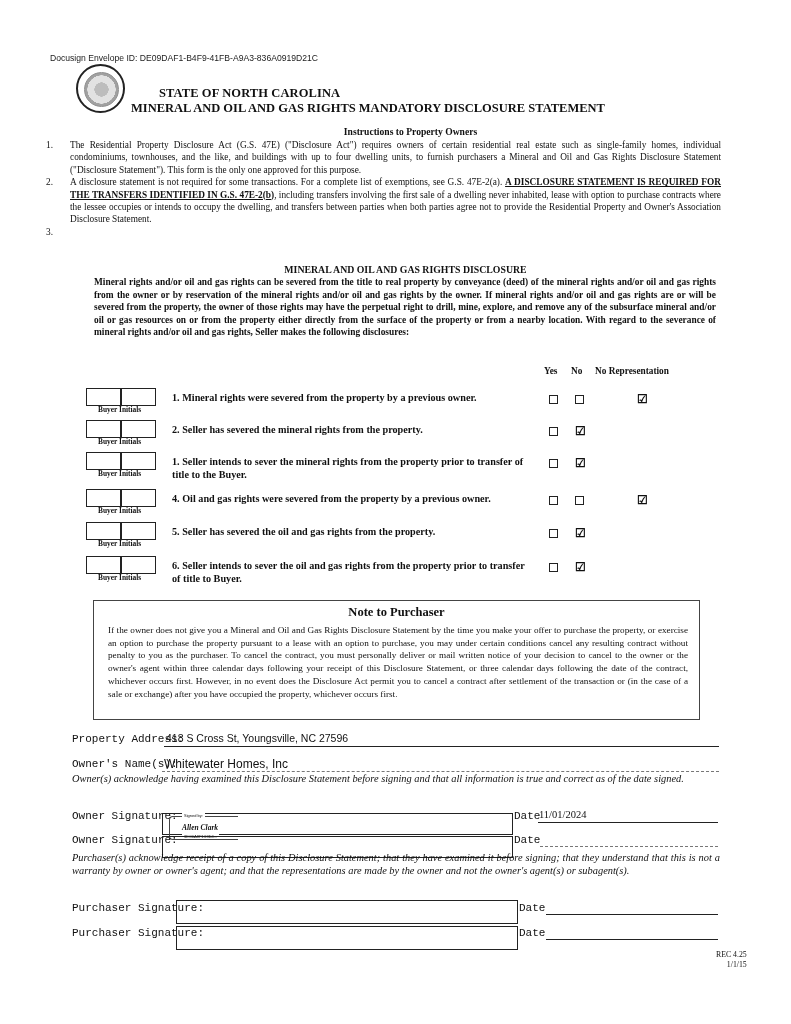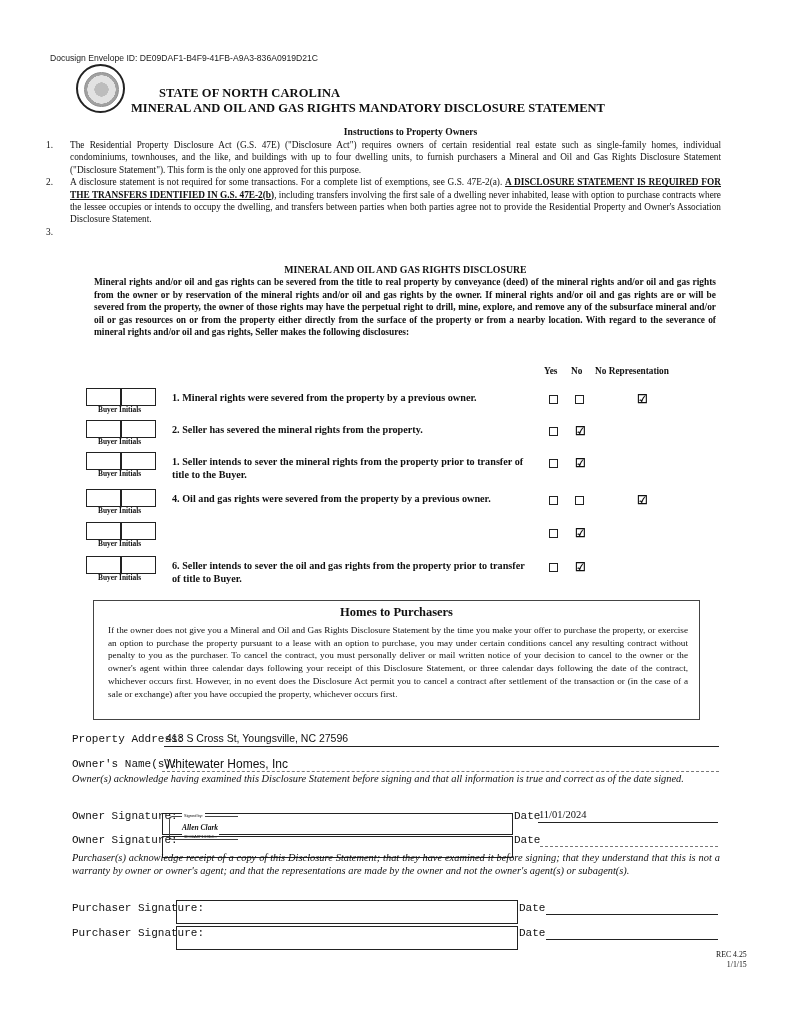--- a/index.html
+++ b/index.html
@@ -101,35 +101,36 @@
       <div class="initlabel">Buyer Initials</div>
       <div class="stmt">4. Oil and gas rights were severed from the property by a previous owner.</div>
       <div class="cb" style="left:463px;top:7px"></div>
       <div class="cb" style="left:489px;top:7px"></div>
       <div class="cb" style="left: 551px; top: 7px; border: none; font-size: 12px; line-height: 9px;"><span>☑</span></div>
     </div>
     <div class="abs row" style="top: 522px;">
       <div class="initbox"></div>
       <div class="initbox b2"></div>
       <div class="initlabel">Buyer Initials</div>
+      <div class="stmt">5. Seller has severed the oil and gas rights from the property.</div>
       <div class="cb" style="left:463px;top:7px"></div>
       <div class="cb" style="left: 489px; top: 7px; border: none; font-size: 12px; line-height: 9px;"><span>☑</span></div>
     </div>
     <div class="abs row" style="top: 556px;">
       <div class="initbox"></div>
       <div class="initbox b2"></div>
       <div class="initlabel">Buyer Initials</div>
       <div class="stmt">6. Seller intends to sever the oil and gas rights from the property prior to transfer of title to Buyer.</div>
       <div class="cb" style="left:463px;top:7px"></div>
       <div class="cb" style="left: 489px; top: 7px; border: none; font-size: 12px; line-height: 9px;"><span>☑</span></div>
     </div>
   </div>
 
 <div class="abs note">
-  <div class="note-h">Homes to Purchasers</div>
+  <div class="note-h">Note to Purchaser</div>
   <div class="note-p">If the owner does not give you a Mineral and Oil and Gas Rights Disclosure Statement by the time you make your offer to purchase the property, or exercise an option to purchase the property pursuant to a lease with an option to purchase, you may under certain conditions cancel any resulting contract without penalty to you as the purchaser. To cancel the contract, you must personally deliver or mail written notice of your decision to cancel to the owner or the owner's agent within three calendar days following your receipt of this Disclosure Statement, or three calendar days following the date of the contract, whichever occurs first. However, in no event does the Disclosure Act permit you to cancel a contract after settlement of the transaction or (in the case of a sale or exchange) after you have occupied the property, whichever occurs first.</div>
 </div>
 
 <div class="abs lbl" style="left:72px;top:733px">Property Address:</div>
 <div class="abs line" style="left:164px;top:731px;width:555px;height:15px">
   <span style="position:absolute;left:2px;top:1px;font-size:10.5px;font-family:'Liberation Sans',sans-serif">418 S Cross St, Youngsville, NC 27596</span>
 </div>
 
 <div class="abs lbl" style="left:72px;top:758px">Owner's Name(s):</div>
 <div class="abs dotline" style="left:162px;top:756px;width:557px;height:15px">

